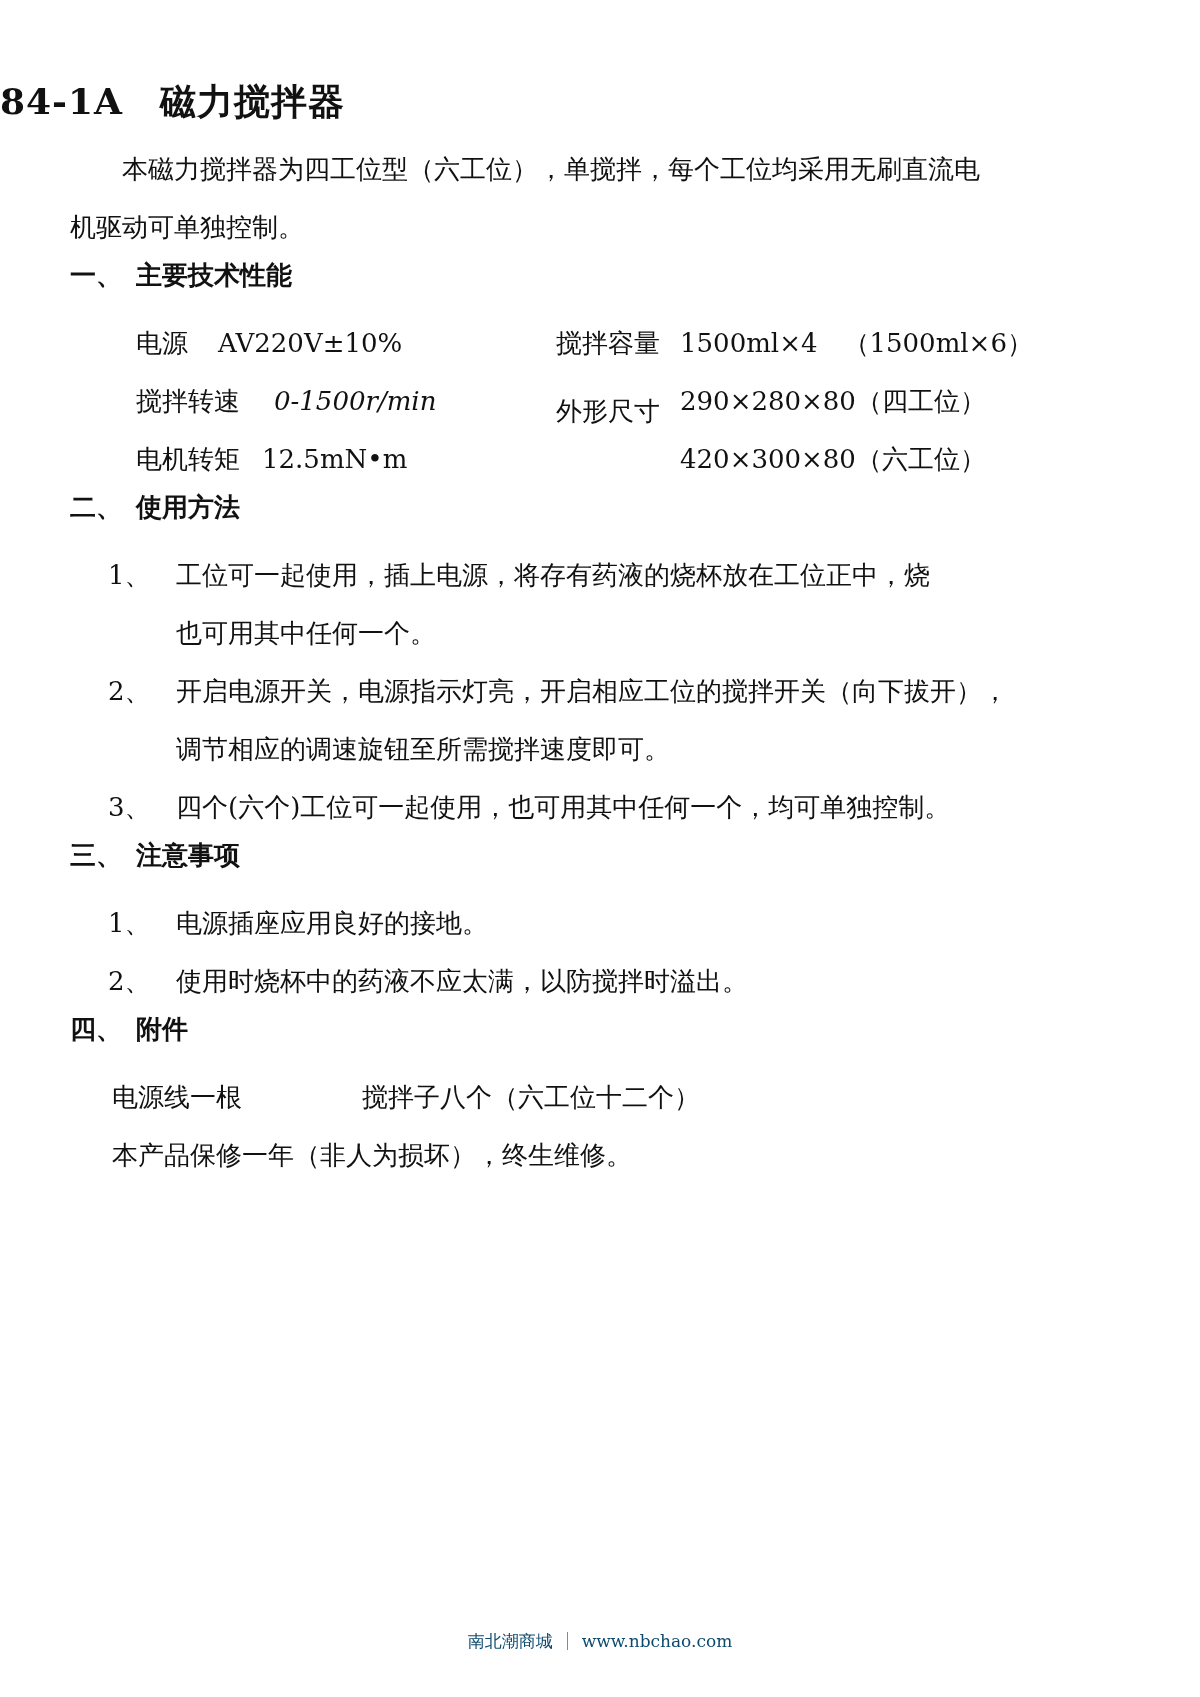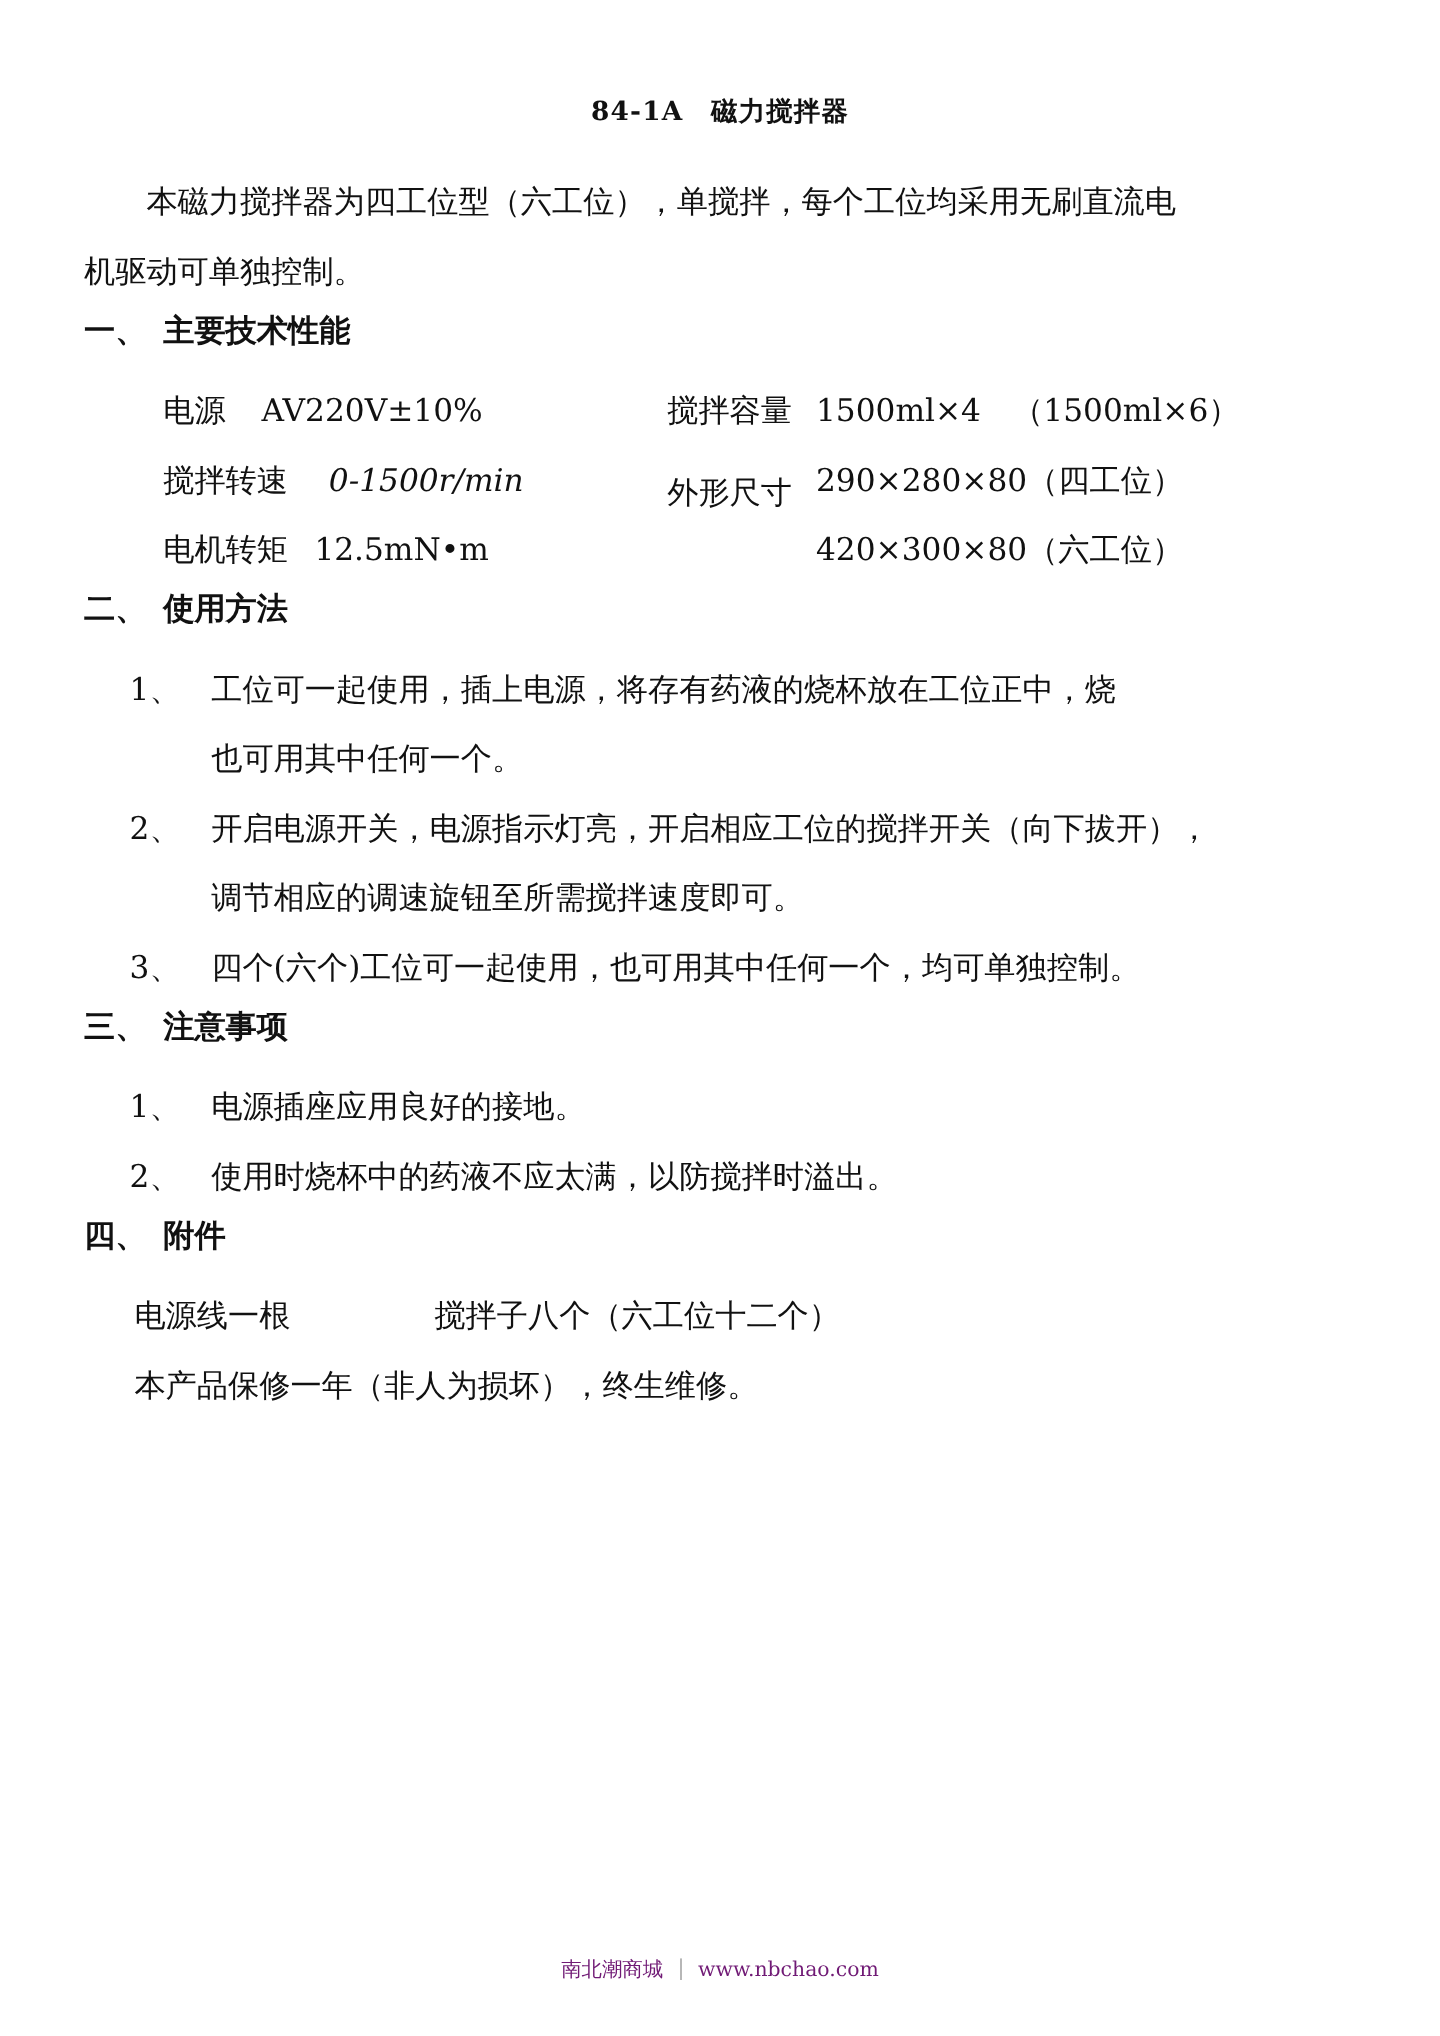--- a/index.html
+++ b/index.html
@@ -1,22 +1,22 @@
 <!DOCTYPE html>
 <html><head>
 <meta charset="utf-8">
 <style>
   html, body { margin: 0; padding: 0; background: #ffffff; }
   body { width: 1200px; height: 1697px; position: relative; overflow: hidden;
          font-family: "DejaVu Serif", "Liberation Serif", serif; color: #111; }
   .abs { position: absolute; white-space: nowrap; }
-  .title { top: 78px; left: 0; width: 1200px; text-align: center; font-size: 22px; font-weight: bold; letter-spacing: 1px; }
+  .title { top: 78px; left: 0; width: 1200px; text-align: left; font-size: 36px; font-weight: bold; letter-spacing: 1px; }
   .body-text { font-size: 26px; line-height: 30px; margin-top: 12px; }
   .heading { font-size: 26px; font-weight: bold; }
-  .footer { top: 1630px; left: 0; width: 1200px; text-align: center; font-size: 17px; color: #701a75; }
+  .footer { top: 1630px; left: 0; width: 1200px; text-align: center; font-size: 17px; color: #0c4a6e; }
   .footer .sep { display: inline-block; width: 1px; height: 18px; background: #888; margin: 0 14px; vertical-align: -3px; }
 </style>
 </head>
 <body>
 
 <div>
 
   <div class="abs title">84-1A　磁力搅拌器</div>
 
   <div class="abs body-text" style="top:142px; left:122px;">本磁力搅拌器为四工位型（六工位），单搅拌，每个工位均采用无刷直流电</div>

